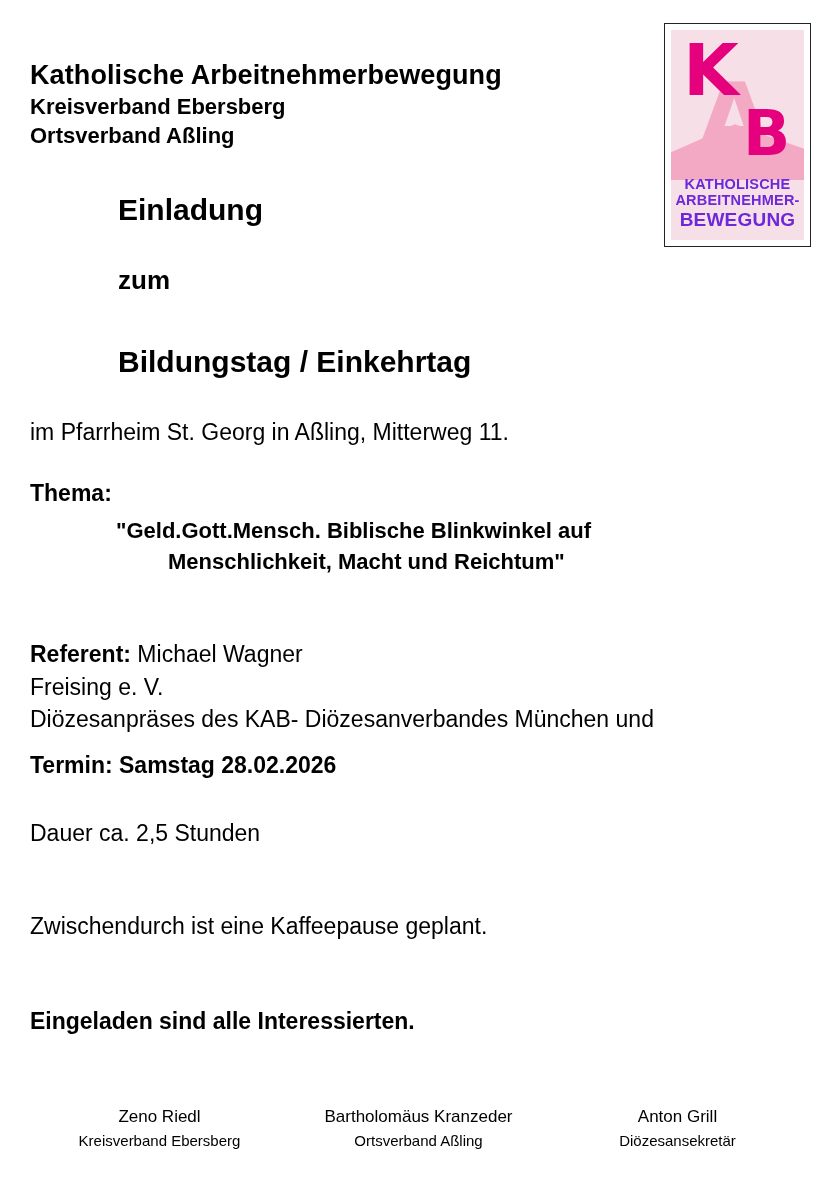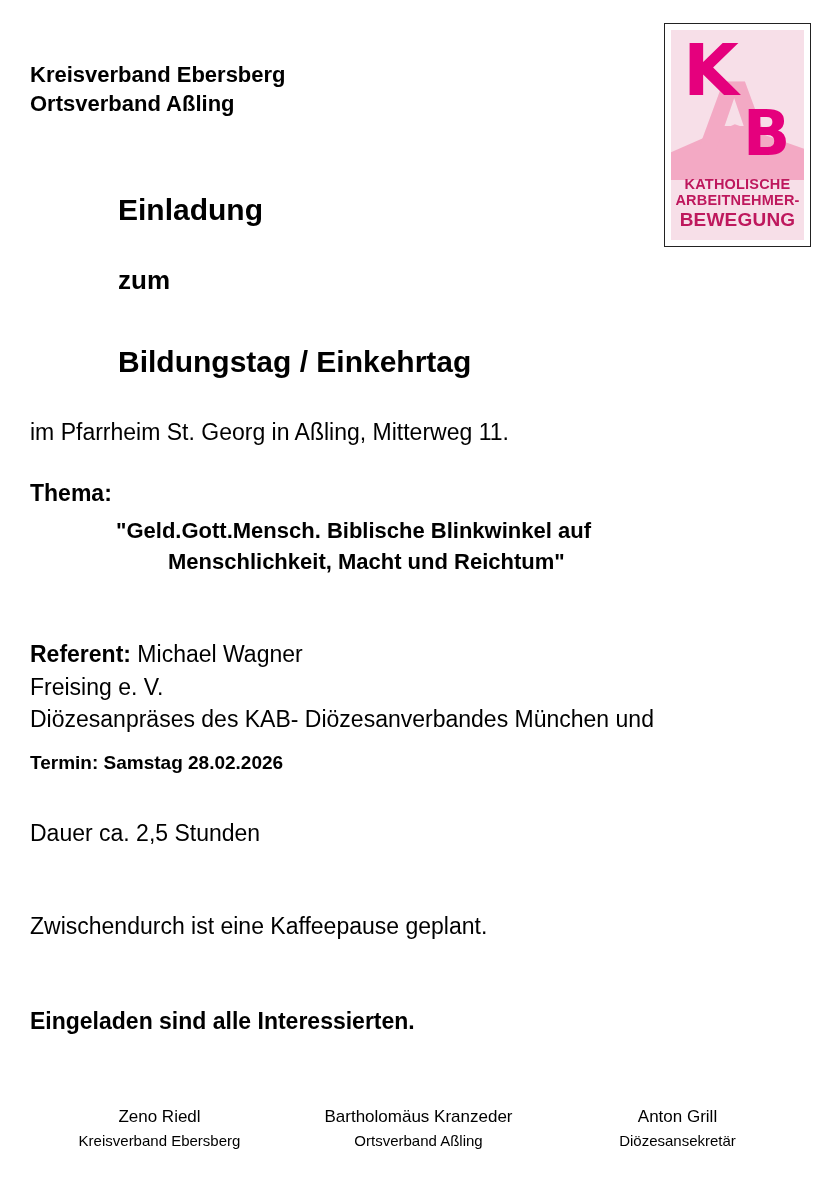--- a/index.html
+++ b/index.html
@@ -100,21 +100,21 @@
     height: 58px;
     background: #f3a9c4;
     clip-path: polygon(0 52%, 48% 4%, 100% 46%, 100% 100%, 0 100%);
   }
   .logo-text {
     position: absolute;
     left: 0;
     top: 146px;
     width: 133px;
     text-align: center;
-    color: #be185d;
+    color: #6d28d9;
     font-weight: bold;
     font-family: "Liberation Sans", sans-serif;
     line-height: 1.12;
   }
   .logo-text div:nth-child(1) { font-size: 14.5px; letter-spacing: 0.2px; }
   .logo-text div:nth-child(2) { font-size: 14.5px; letter-spacing: 0.2px; }
   .logo-text div:nth-child(3) { font-size: 19px; letter-spacing: 0.2px; margin-top: 1px; }
 
   
   .title-block {
@@ -176,21 +176,21 @@
     font-size: 23px;
     line-height: 1.42;
     margin-top: 28px;
   }
   .referent b { font-weight: bold; }
 
   .termin {
     position: absolute;
     left: 30px;
     top: 752px;
-    font-size: 19px;
+    font-size: 23px;
     font-weight: bold;
   }
 
   .zeiten {
     position: absolute;
     left: 30px;
     top: 817px;
     font-size: 23px;
     line-height: 1.42;
   }
@@ -231,20 +231,21 @@
     font-size: 15px;
     line-height: 1.45;
   }
 </style>
 </head>
 <body>
 
 <div class="page">
 
   <div class="org-header">
+    <div class="org-line1">Katholische Arbeitnehmerbewegung</div>
     <div class="org-line2">Kreisverband Ebersberg</div>
     <div class="org-line3">Ortsverband Aßling</div>
   </div>
 
   <div class="logo-box">
     <div class="logo-inner">
       <div class="logo-swoosh"></div>
       <div class="logo-a">A</div>
       <div class="logo-k">K</div>
       <div class="logo-b">B</div>

